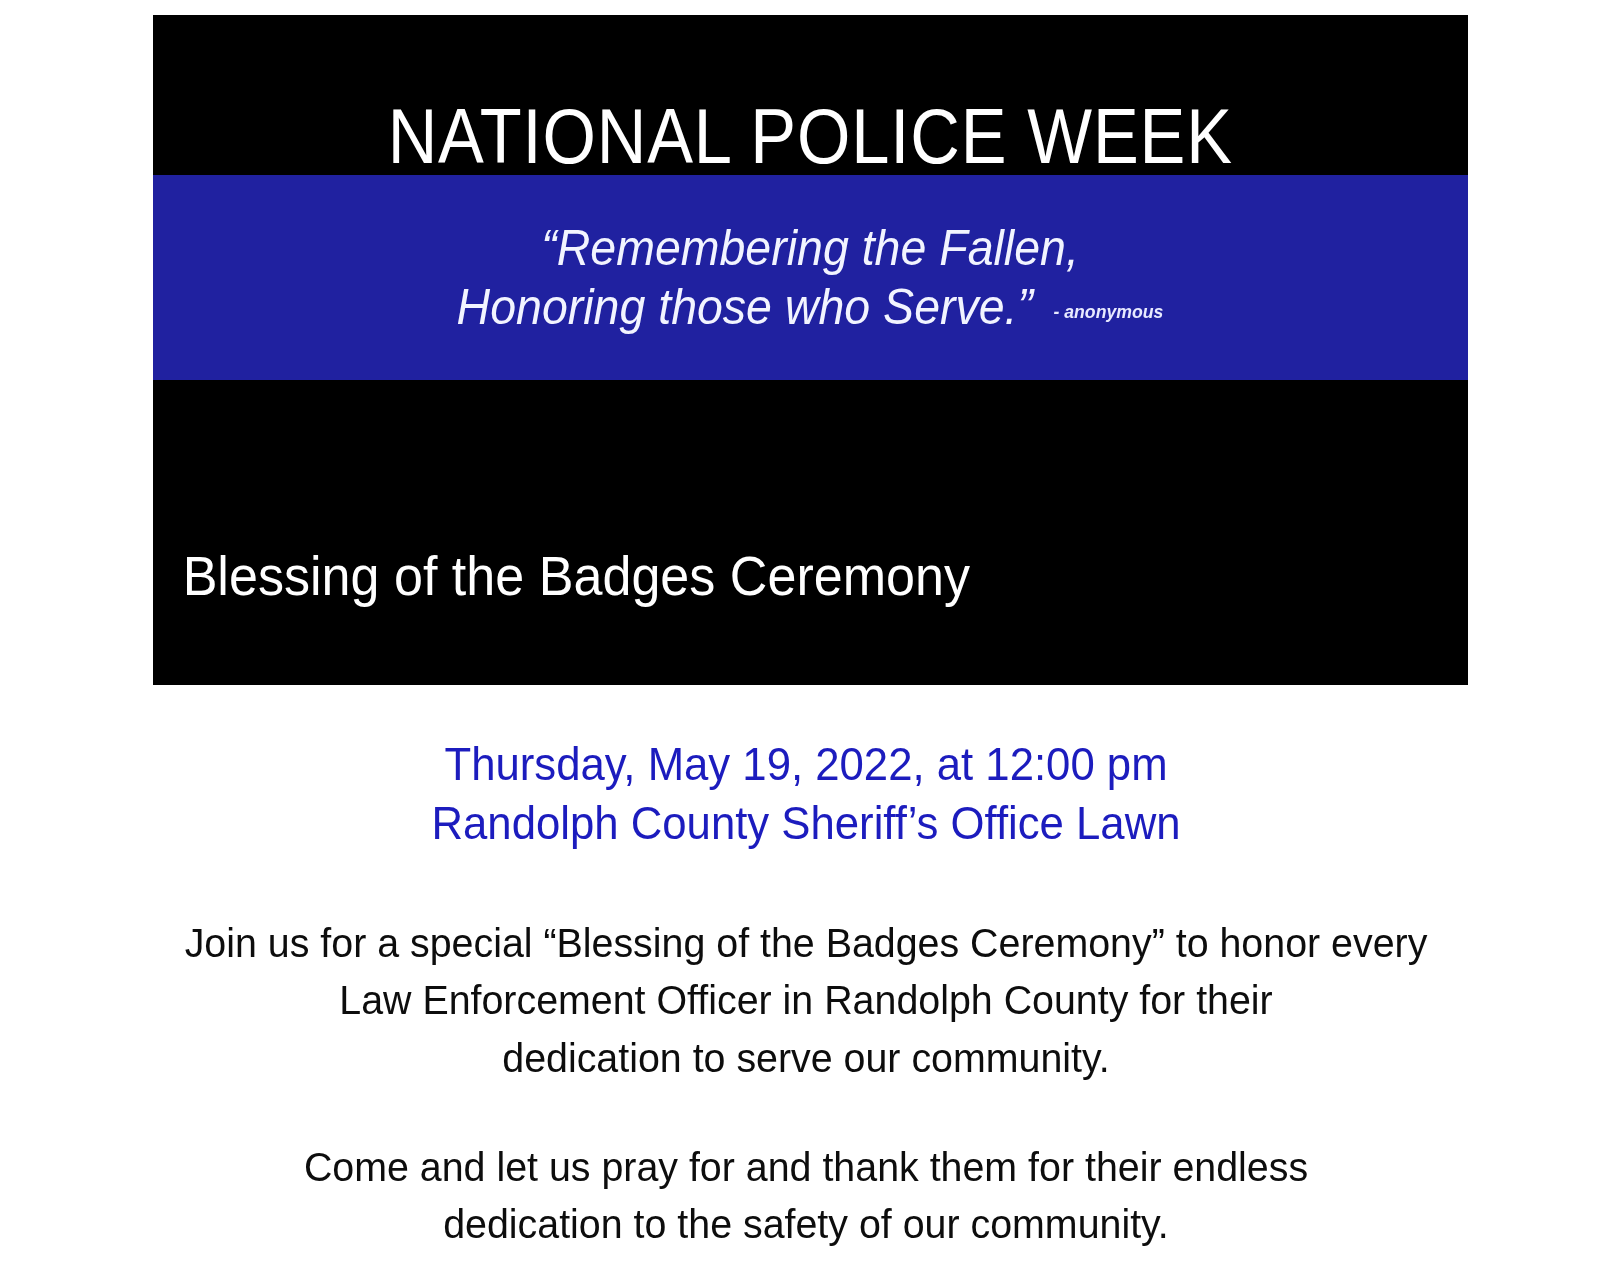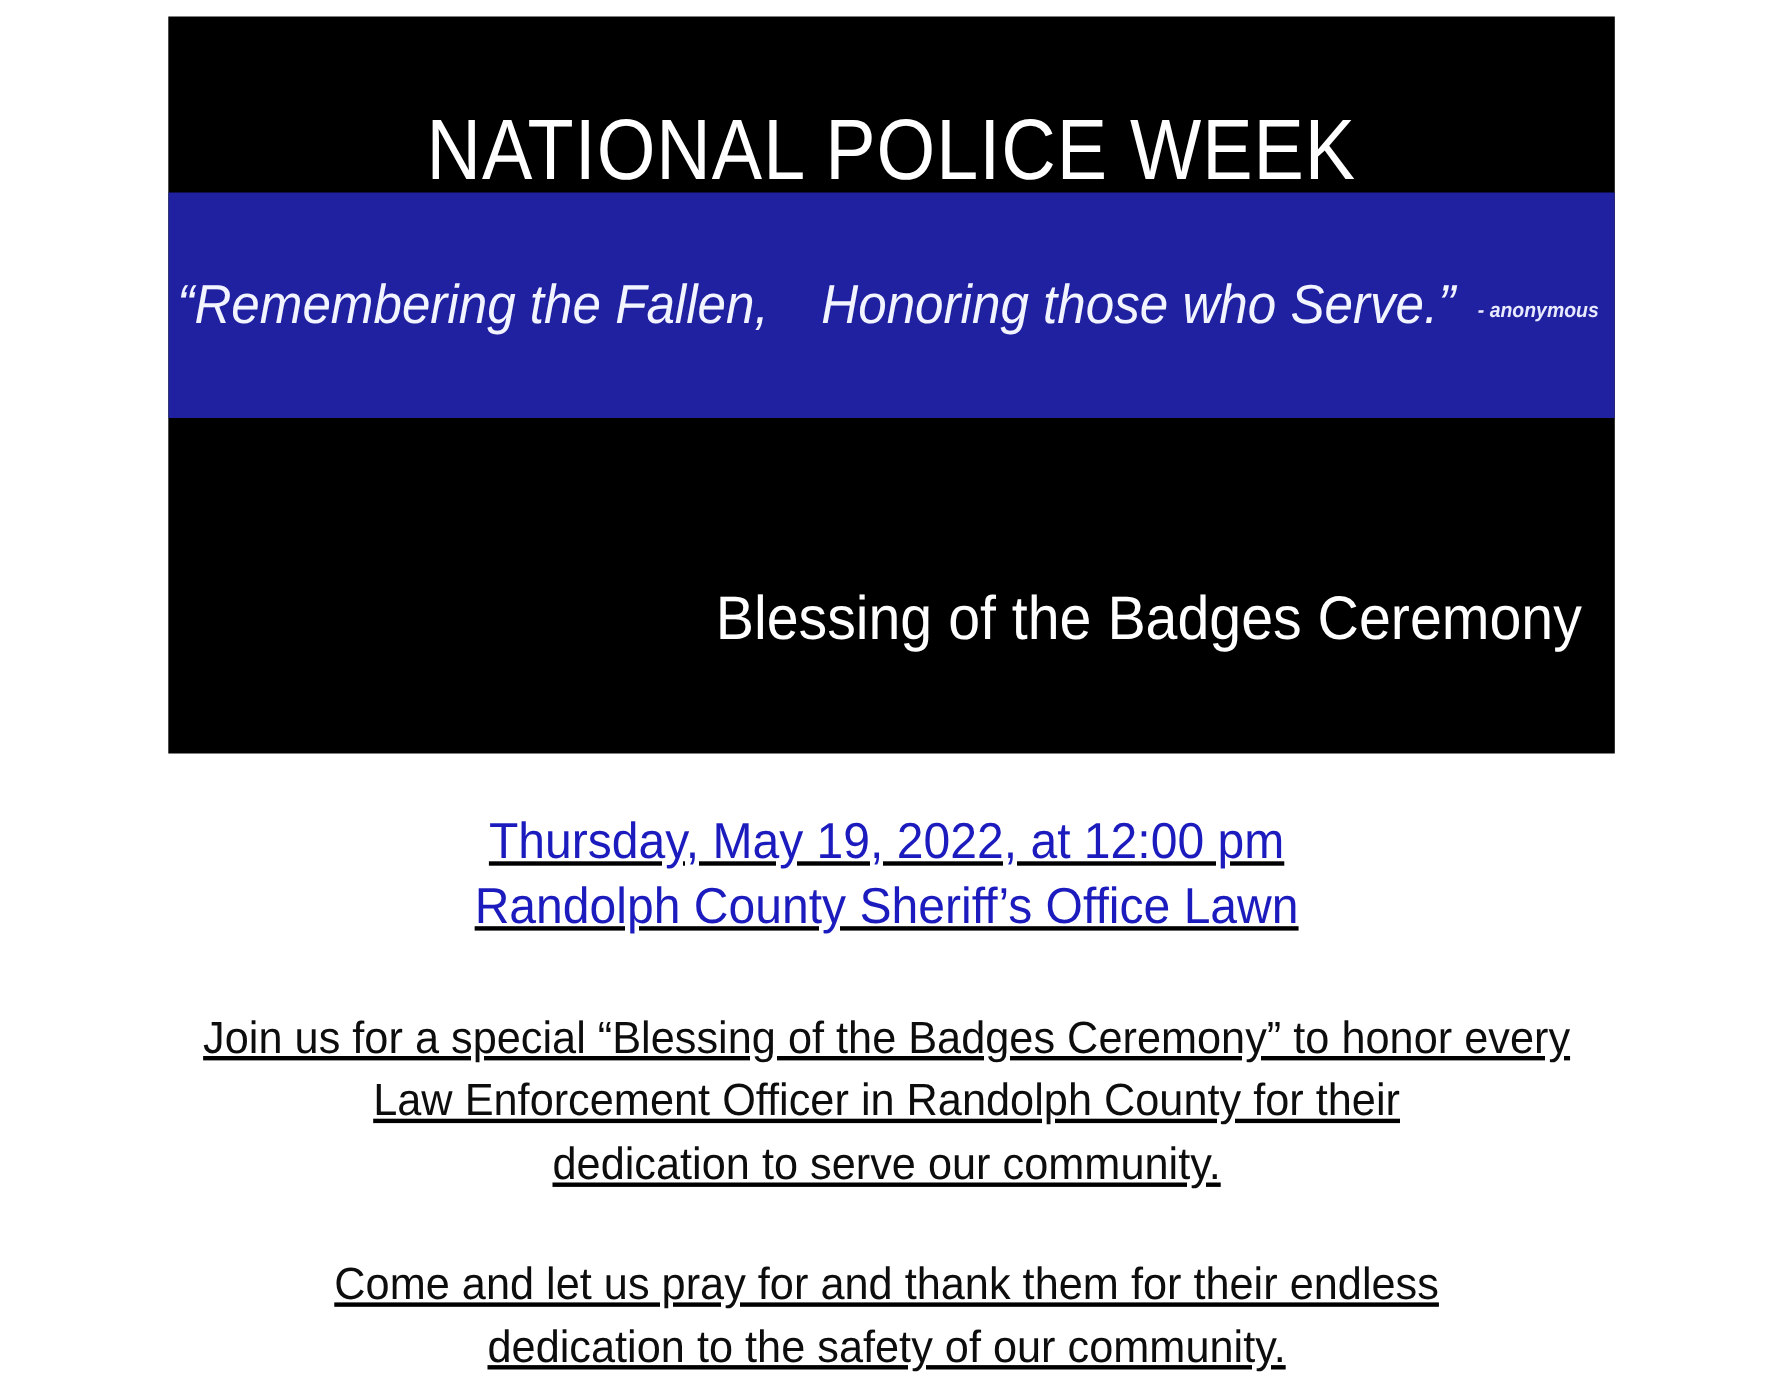--- a/index.html
+++ b/index.html
@@ -59,21 +59,21 @@
 
   
   .blue-band {
     position: absolute;
     left: 0;
     top: 160px;
     width: 100%;
     height: 205px;
     background: #2021A0;
     display: flex;
-    flex-direction: row;
+    flex-direction: column;
     align-items: center;
     justify-content: center;
   }
 
   .quote-line {
     color: #f2f4ff;
     font-family: "Liberation Sans Narrow", "Liberation Sans", sans-serif;
     font-style: italic;
     font-size: 50px;
     font-weight: 400;
@@ -119,45 +119,44 @@
     transform: scaleX(0.92);
     transform-origin: center center;
     white-space: nowrap;
     line-height: 1;
   }
 
   
   .ceremony-area {
     position: absolute;
     left: 0;
-    top: 482px;
+    top: 496px;
     width: 100%;
     height: 130px;
     display: flex;
     align-items: center;
-    justify-content: flex-end;
+    justify-content: flex-start;
   }
   .ceremony {
     color: #ffffff;
     font-family: "Liberation Sans Narrow", "Liberation Sans", sans-serif;
     font-size: 56px;
     font-weight: 400;
     transform: scaleX(0.93);
     transform-origin: center center;
     white-space: nowrap;
     line-height: 1;
   }
 
   
   .content {
     position: absolute;
     left: 0;
     top: 685px;
     width: 1612px;
-    text-decoration: underline;
   }
 
   .event-details {
     margin-top: 50px;
     text-align: center;
     color: #1C1CBE;
     font-family: "Liberation Sans Narrow", "Liberation Sans", sans-serif;
     font-size: 46px;
     line-height: 1.28;
     transform: scaleX(0.95);

